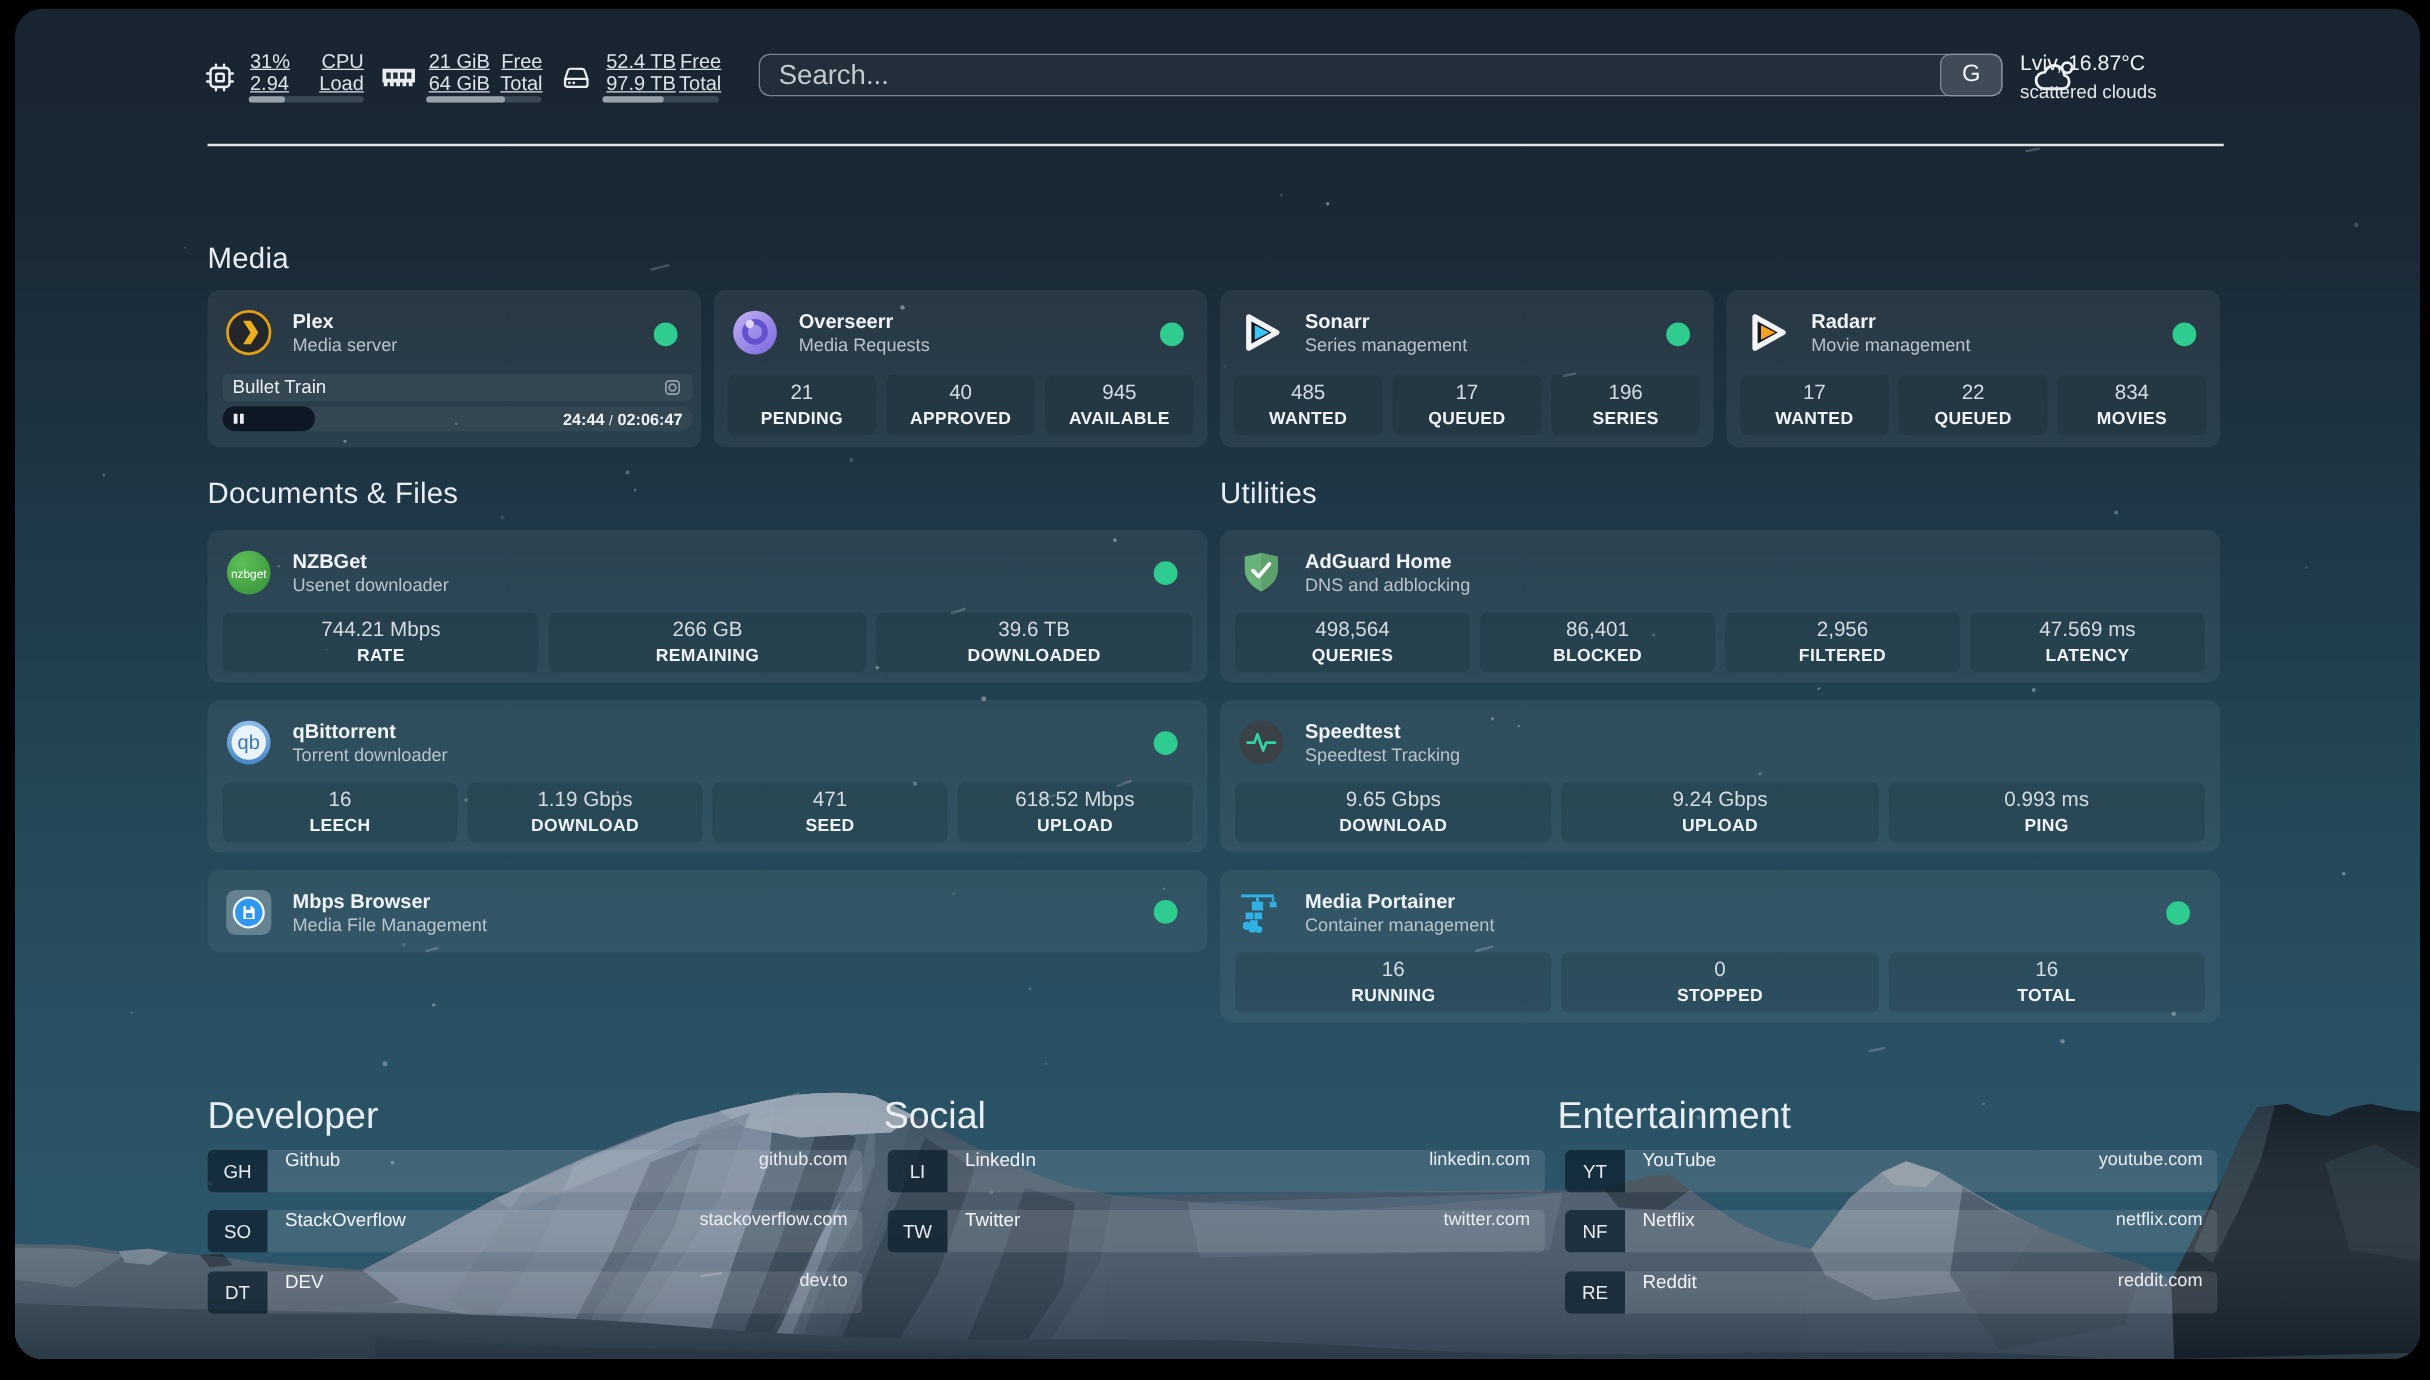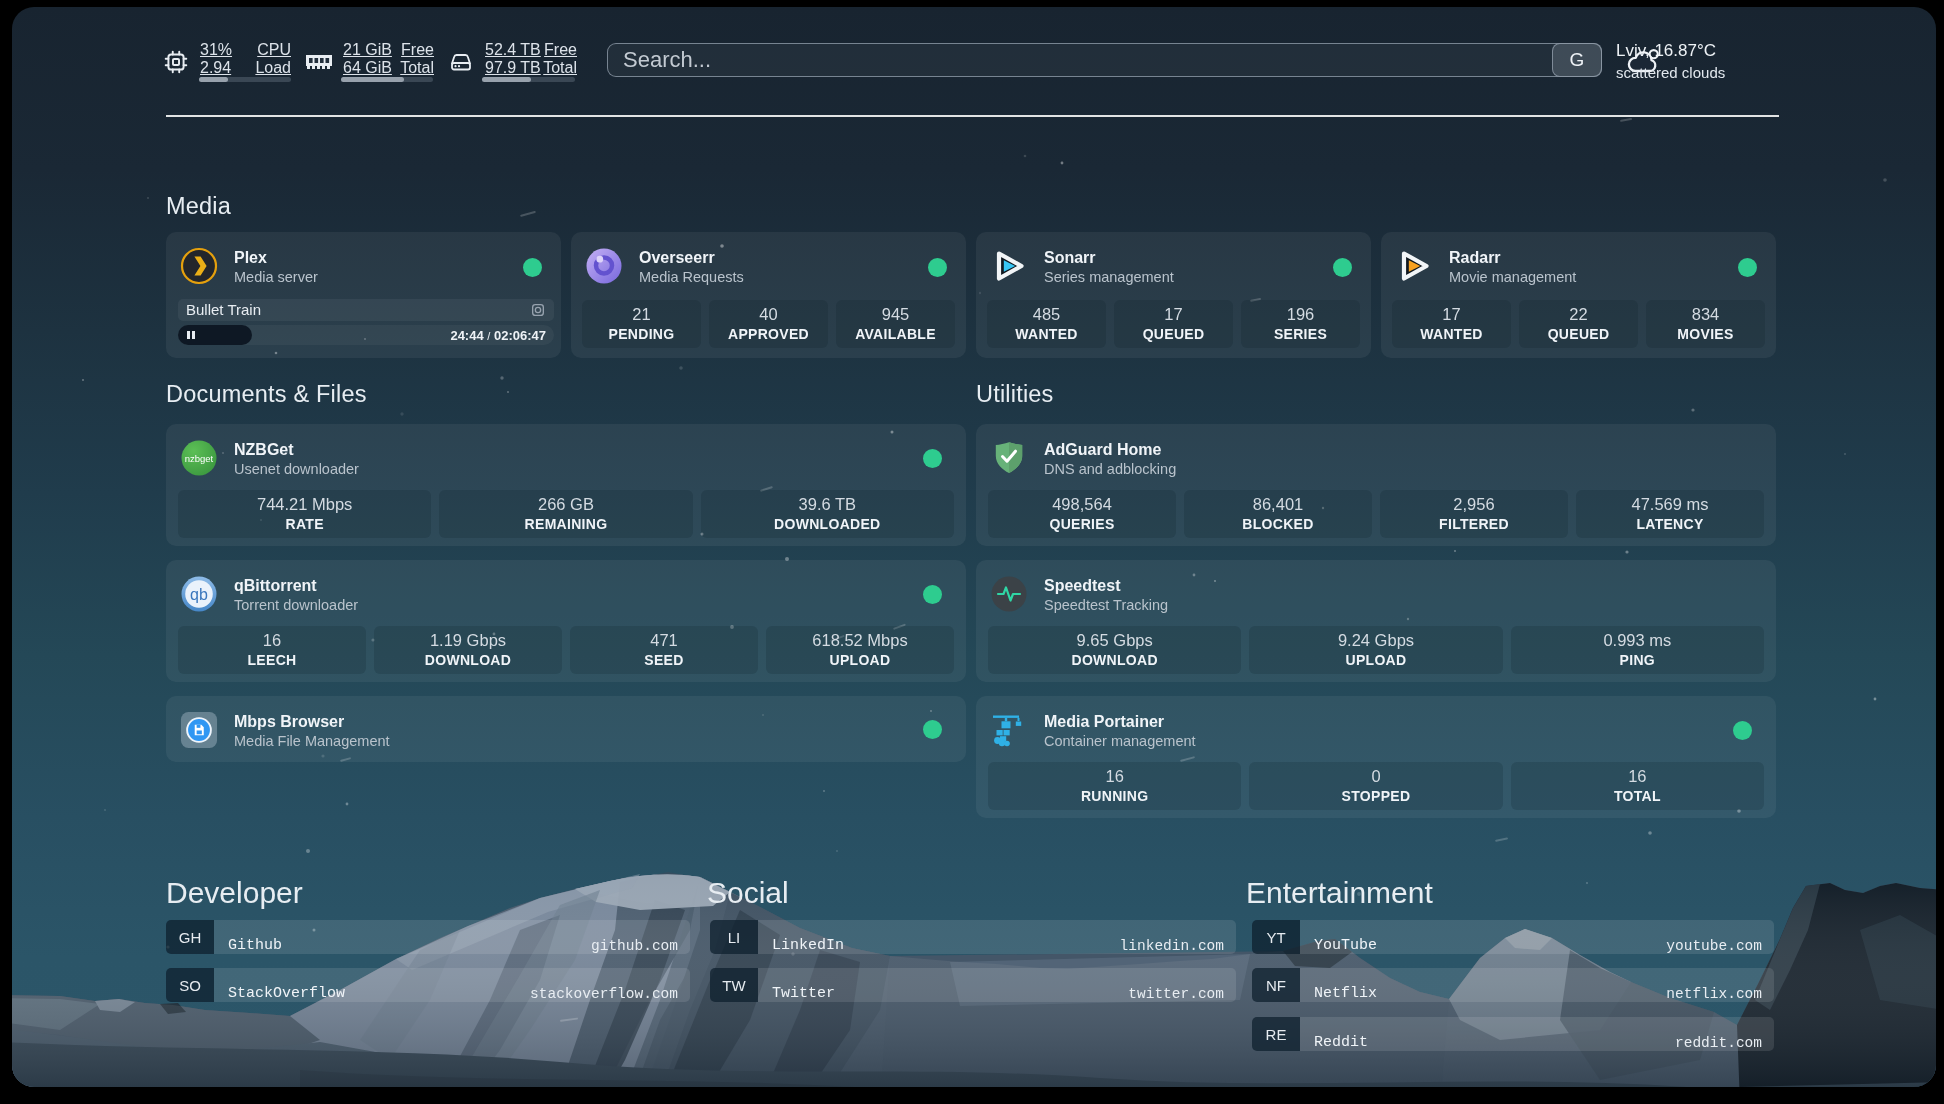--- a/index.html
+++ b/index.html
@@ -31,21 +31,21 @@
   .dot { position:absolute; right:19px; top:24px; width:19px; height:19px; border-radius:50%; background:#2ecc8f; }
   .stats { position:absolute; left:11px; right:11px; top:66px; height:48px; display:flex; gap:8px; }
   .sb { flex:1; background:rgba(8,22,32,0.16); border-radius:6px; text-align:center; padding-top:4px; }
   .sb .n { font-size:16.5px; color:#d4dbe2; line-height:21px; }
   .sb .l { font-size:14px; color:#f0f4f8; font-weight:700; line-height:19px; letter-spacing:0.3px; }
 
   .bmh { position:absolute; font-size:30px; color:#e7edf2; }
   .bm { position:absolute; height:34px; border-radius:5px; overflow:hidden; display:flex; }
   .bm .ab { width:48px; background:rgba(13,30,44,0.72); color:#e6ebf0; font-size:15px;
     display:flex; align-items:center; justify-content:center; flex:none; }
-  .bm .bd { flex:1; background:rgba(255,255,255,0.11); display:flex; align-items:flex-end;font-family:Liberation Mono, monospace; }
+  .bm .bd { flex:1; background:rgba(255,255,255,0.11); display:flex; align-items:flex-start; }
   .bm .nm { margin-left:14px; font-size:15px; color:#f0f4f8; }
   .bm .dm { margin-left:auto; margin-right:12px; font-size:14.5px; color:#e8edf2; }
 </style>
 </head>
 <body>
 <div class="page">
 
   <svg class="bgsvg" style="left:-12px;top:-7px" width="1944" height="1104" viewBox="0 0 1944 1104">
 <defs>
 <linearGradient id="mshade" x1="0" y1="0" x2="0" y2="1">
@@ -469,20 +469,27 @@
         <span class="dm">github.com</span>
       </div>
     </div>
   <div class="bm" style="left:154px;top:961px;width:524px">
       <div class="ab">SO</div>
       <div class="bd">
         <span class="nm">StackOverflow</span>
         <span class="dm">stackoverflow.com</span>
       </div>
     </div>
+  <div class="bm" style="left:154px;top:1010px;width:524px">
+      <div class="ab">DT</div>
+      <div class="bd">
+        <span class="nm">DEV</span>
+        <span class="dm">dev.to</span>
+      </div>
+    </div>
 
   <div class="bm" style="left:698px;top:913px;width:526px">
       <div class="ab">LI</div>
       <div class="bd">
         <span class="nm">LinkedIn</span>
         <span class="dm">linkedin.com</span>
       </div>
     </div>
   <div class="bm" style="left:698px;top:961px;width:526px">
       <div class="ab">TW</div>

